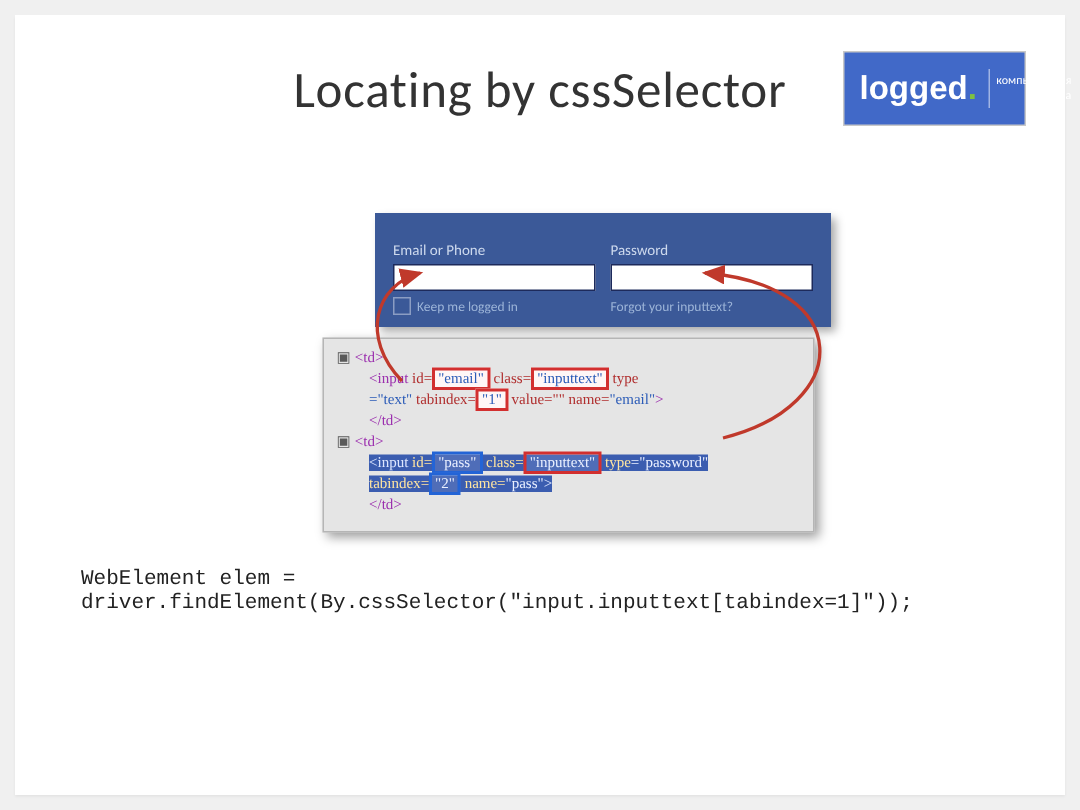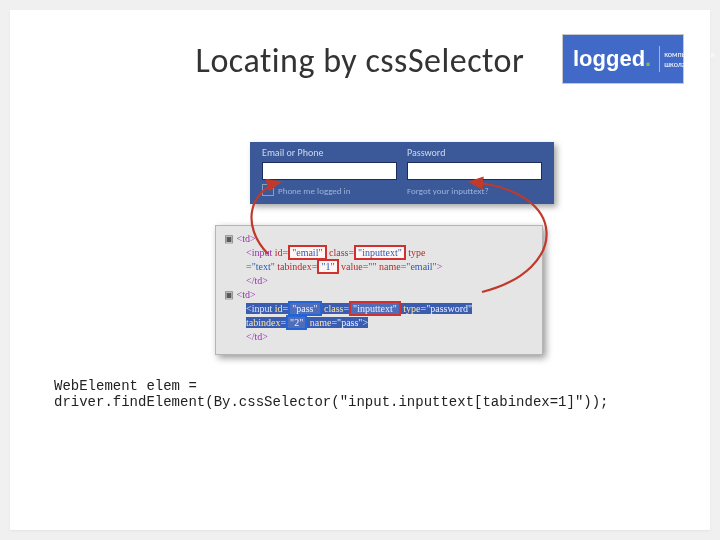--- a/index.html
+++ b/index.html
@@ -1,23 +1,23 @@
 <!DOCTYPE html>
 <html><head>
 <meta charset="utf-8">
 <style>
   html,body{margin:0;padding:0;width:720px;height:540px;font-family:Calibri,Arial,sans-serif;background:#f0f0f0;overflow:hidden;}
   .slide{position:relative;width:700px;height:520px;margin:10px;background:#fff;border-radius:0;box-shadow:0 1px 2px rgba(0,0,0,.06);}
   .title{position:absolute;top:30px;left:0;right:0;text-align:center;font-size:34px;color:#333;font-weight:300;letter-spacing:.5px;}
   .logo{position:absolute;top:24px;right:26px;width:120px;height:48px;background:#4169c8;color:#fff;font-size:0;border:1px solid #c8c8c8;display:flex;align-items:center;}
   .logo-main{font-family:Arial,sans-serif;font-size:22px;font-weight:bold;padding:0 6px 0 10px;line-height:48px;}
   .logo-dot{color:#7fc241;}
-  .logo-sub{font-size:8px;line-height:10px;border-left:1px solid rgba(255,255,255,.5);padding:3px 4px;margin-left:2px;}
+  .logo-sub{font-size:8px;line-height:10px;border-left:1px solid rgba(255,255,255,.5);padding:3px 4px;margin-left:2px;text-align:right;}
   
-  .fb{position:absolute;top:132px;left:240px;width:280px;background:#3b5998;padding:4px 12px 8px;box-shadow:3px 3px 6px rgba(0,0,0,.35);}
+  .fb{position:absolute;top:132px;left:240px;width:280px;background:#3b5998;padding:18px 12px 8px;box-shadow:3px 3px 6px rgba(0,0,0,.35);}
   .fb-row{display:flex;gap:10px;}
   .fb-col{flex:1;}
   .fb-label{color:#cdd9ed;font-size:10px;margin-bottom:3px;}
   .fb-input{width:100%;height:18px;background:#fff;border:1px solid #1d2a5b;box-sizing:border-box;}
   .fb-under{display:flex;gap:10px;margin-top:4px;}
   .fb-under>div{flex:1;color:#9cb4d8;font-size:9px;display:flex;align-items:center;gap:4px;}
   .fb-cb{width:10px;height:10px;background:#3b5998;border:1px solid #8b9dc3;display:inline-block;}
   
   .insp{position:absolute;top:215px;left:205px;width:310px;background:#e5e5e5;border:1px solid #b5b5b5;box-shadow:3px 3px 7px rgba(0,0,0,.4);padding:6px 8px 10px;font-family:Liberation Serif, serif;font-size:10px;line-height:14px;color:#333;}
   .insp .tog{color:#5a5a5a;display:inline-block;width:10px;text-align:center;}
@@ -56,21 +56,21 @@
         <div class="fb-input"></div>
       </div>
       <div class="fb-col">
         <div class="fb-label">Password</div>
         <div class="fb-input"></div>
       </div>
     </div>
     <div class="fb-under">
       <div>
           <span class="fb-cb"></span>
-          <span>Phone me logged in</span>
+          <span>Keep me logged in</span>
         </div>
       <div>Forgot your inputtext?</div>
     </div>
   </div>
 
   <div class="insp">
 
     <div><span class="tog">▣</span> <span class="tag">&lt;td&gt;</span></div>
     <div class="indent">
       <span class="tag">&lt;input</span>

